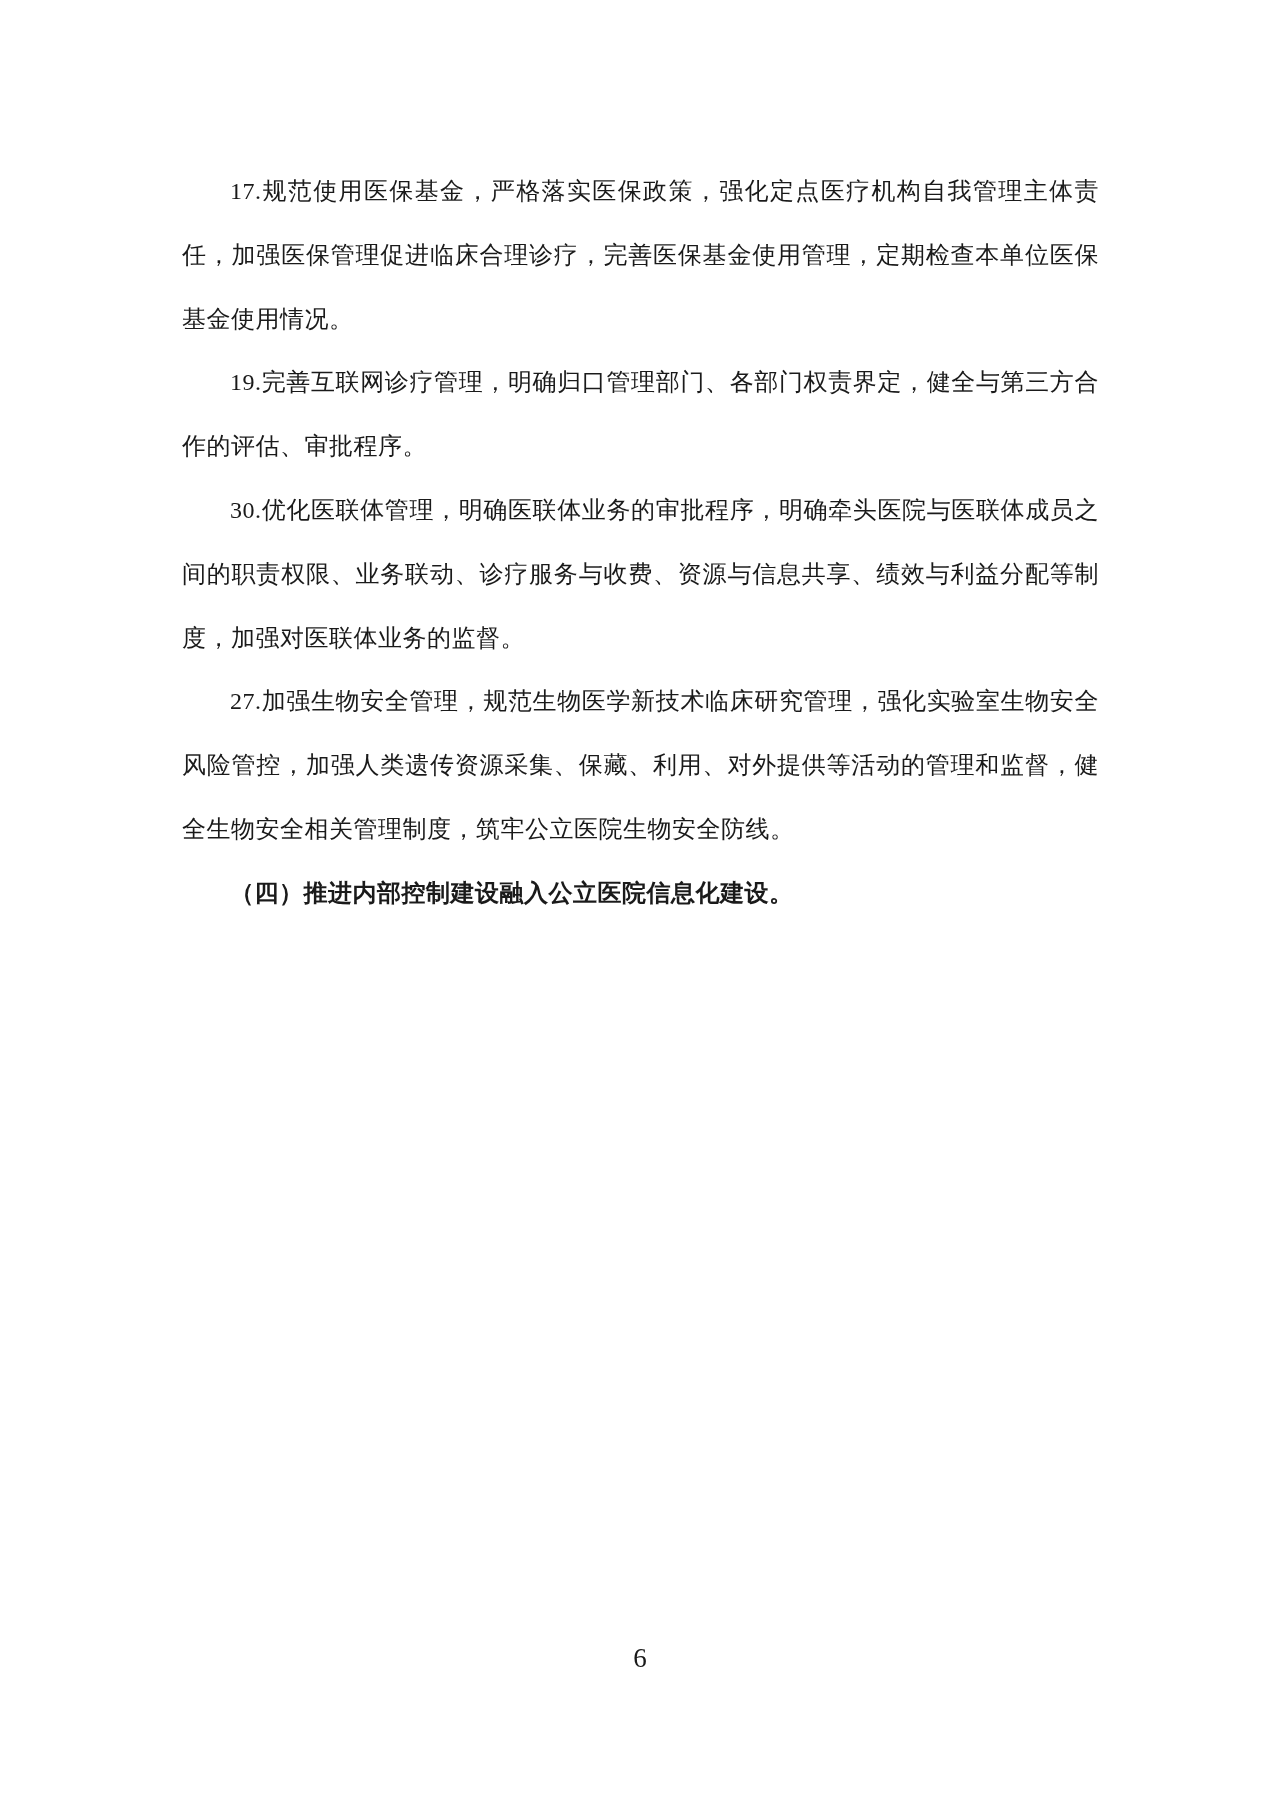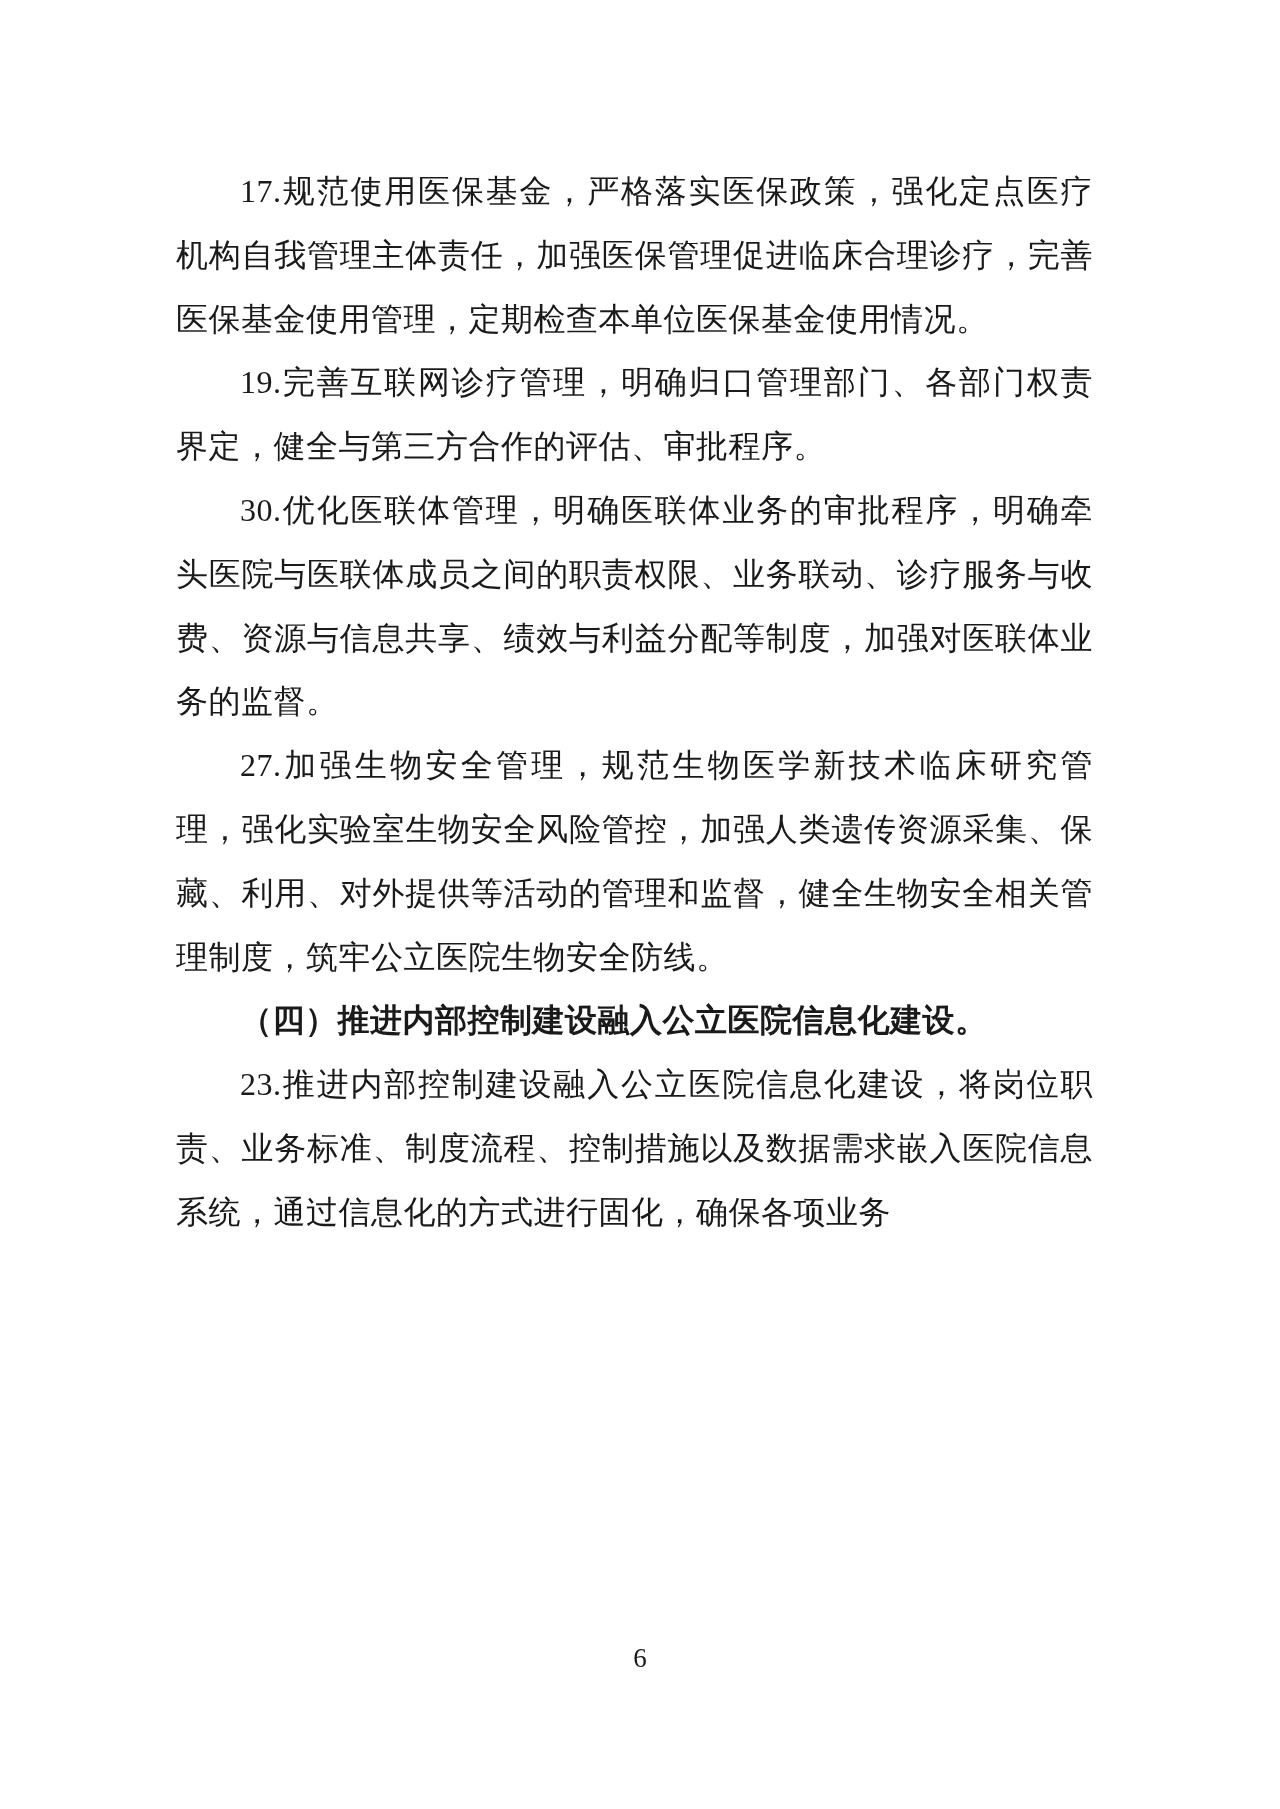--- a/index.html
+++ b/index.html
@@ -15,24 +15,24 @@
     color: #1a1a1a;
     overflow: hidden;
   }
   .doc-page {
     position: absolute;
     inset: 0;
     background: #ffffff;
   }
   .doc-content {
     position: absolute;
-    left: 176px;
+    left: 182px;
     top: 160px;
     width: 917px;
-    font-size: 32px;
+    font-size: 24px;
     line-height: 63.8px;
     text-align: justify;
     letter-spacing: 0.5px;
   }
   .para {
     margin: 0;
     padding: 0;
     text-indent: 2em;
   }
   .para.heading {
@@ -53,16 +53,15 @@
 <body style="background: rgb(255, 255, 255); color: rgb(26, 26, 26);">
 
 <div class="doc-page">
   <div class="doc-content">
 
   <p class="para">17.规范使用医保基金，严格落实医保政策，强化定点医疗机构自我管理主体责任，加强医保管理促进临床合理诊疗，完善医保基金使用管理，定期检查本单位医保基金使用情况。</p>
       <p class="para">19.完善互联网诊疗管理，明确归口管理部门、各部门权责界定，健全与第三方合作的评估、审批程序。</p>
       <p class="para">30.优化医联体管理，明确医联体业务的审批程序，明确牵头医院与医联体成员之间的职责权限、业务联动、诊疗服务与收费、资源与信息共享、绩效与利益分配等制度，加强对医联体业务的监督。</p>
       <p class="para">27.加强生物安全管理，规范生物医学新技术临床研究管理，强化实验室生物安全风险管控，加强人类遗传资源采集、保藏、利用、对外提供等活动的管理和监督，健全生物安全相关管理制度，筑牢公立医院生物安全防线。</p>
       <p class="para heading">（四）推进内部控制建设融入公立医院信息化建设。</p>
-      <p class="para">23.推进内部控制建设融入公立医院信息化建设，将岗位职责、业务标准、制度流程、控制措施以及数据需求嵌入医院信息系统，通过信息化的方式进行固化，确保各项业务</p>
     </div>
   <div class="page-number">6</div>
 </div>
 
 </body></html>

